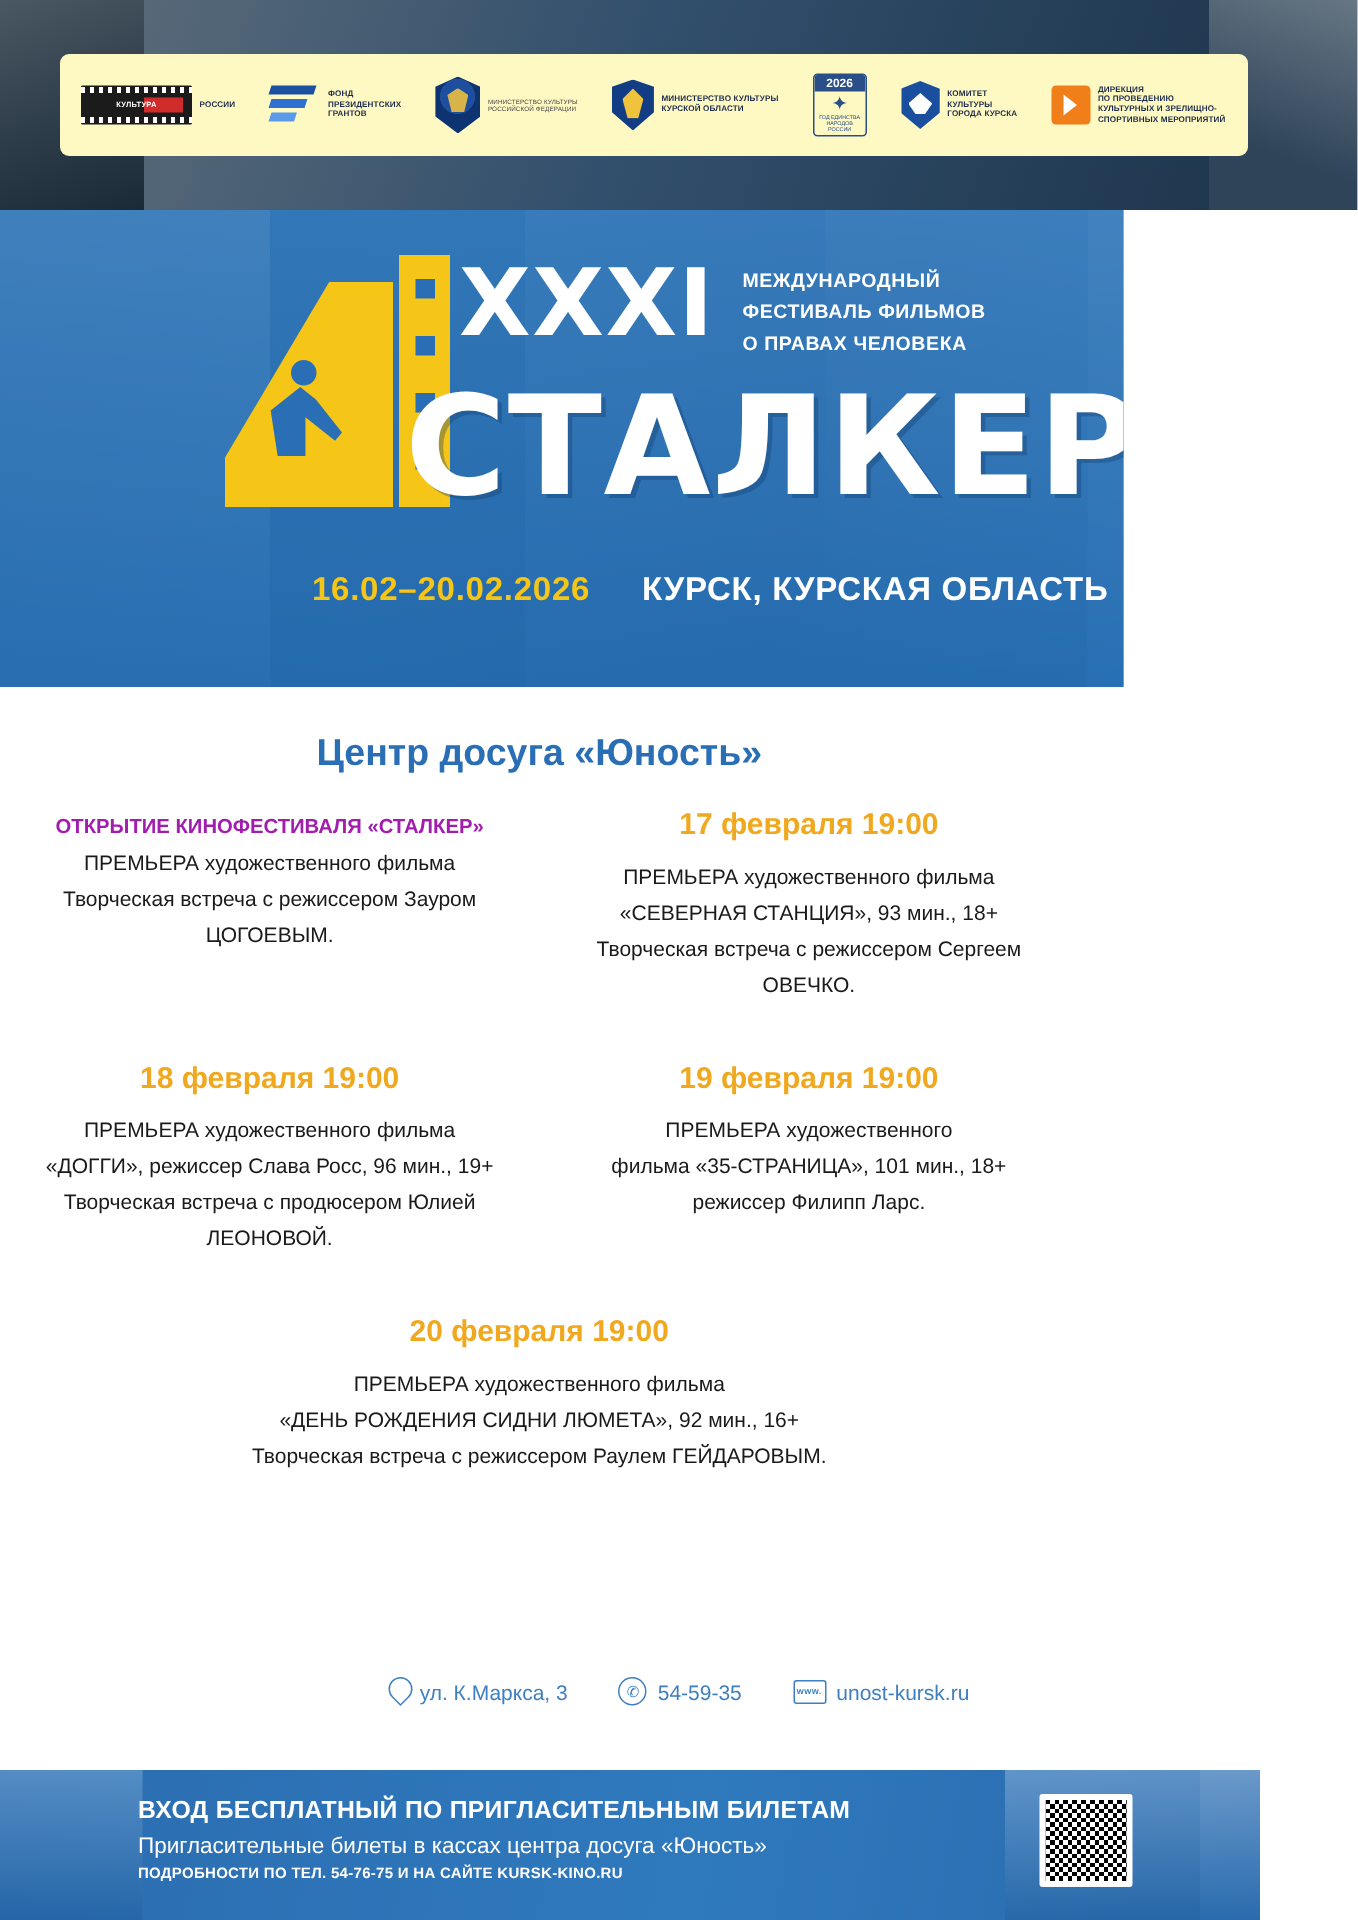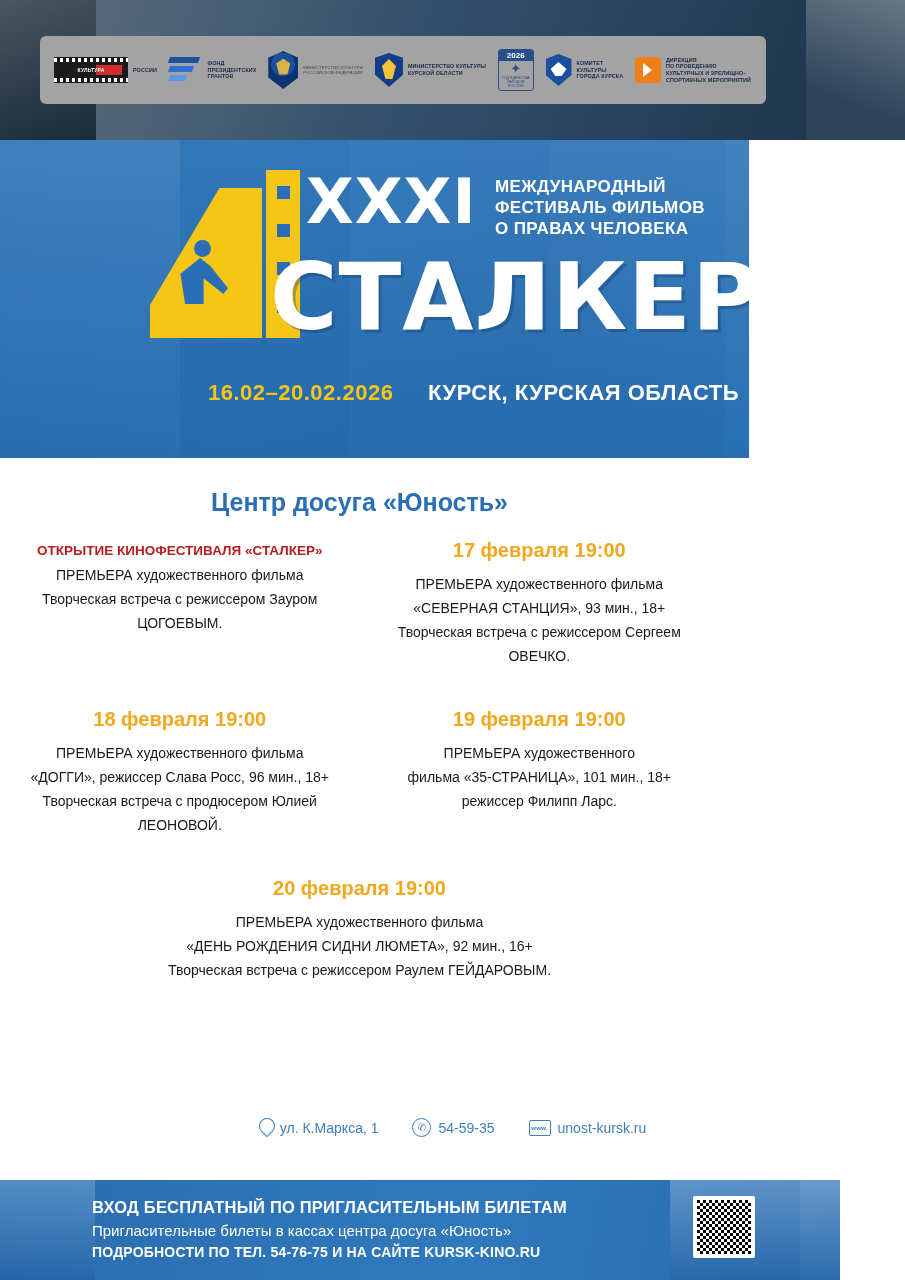--- a/index.html
+++ b/index.html
@@ -32,22 +32,22 @@
     background: linear-gradient(110deg,#5f6f7c 0%, #36536f 45%, #21384e 100%);
     opacity: .9;
   }
   .top-band .photo-right {
     position: absolute; left: 806px; top: 0; width: 99px; height: 140px;
     background: linear-gradient(200deg,#6b7a86 0%, #31455a 70%);
     opacity: .95;
   }
   .logo-strip {
     position: absolute; left: 40px; top: 36px;
-    width: 726px; height: 68px;
-    background: #a3a3a3;
+    width: 792px; height: 68px;
+    background: #fef9c3;
     border-radius: 6px;
     display: flex; align-items: center; justify-content: space-between;
     padding: 0 14px;
   }
   .logo {
     display: flex; align-items: center; gap: 5px;
     height: 46px;
   }
   .logo .txt {
     font-size: 5.4px; line-height: 1.25; color: #1b2a4a;
@@ -180,21 +180,21 @@
   .hero-right {
     position: absolute; left: 306px; top: 30px; width: 580px;
   }
   .xxxi {
     font-family: "DejaVu Sans", sans-serif;
     font-size: 62px; font-weight: bold; color: #fff; letter-spacing: 1px;
     line-height: 64px; display: inline-block; vertical-align: top;
   }
   .hero-sub {
     display: inline-block; vertical-align: top; margin-left: 14px; margin-top: 6px;
-    color: #fff; font-weight: bold; font-size: 17px; line-height: 21px;
+    color: #fff; font-weight: bold; font-size: 13px; line-height: 21px;
     letter-spacing: .4px;
   }
   .stalker {
     position: absolute; left: 270px; top: 110px;
     font-family: "DejaVu Sans", sans-serif;
     font-size: 92px; font-weight: bold; color: #fff;
     letter-spacing: 1px; line-height: 96px;
     text-shadow: 3px 3px 0 rgba(20,60,110,.35);
   }
   .hero-dates {
@@ -220,21 +220,21 @@
     display: grid; grid-template-columns: 1fr 1fr;
     row-gap: 40px;
   }
   .event { text-align: center; padding: 0 26px; }
   .event .date {
     color: #f0a81e; font-size: 20px; font-weight: bold; margin-bottom: 10px;
   }
   .event .line {
     color: #1a1a1a; font-size: 14px; line-height: 24px;
   }
-  .event .line.accent { color: #b91c1c; font-weight: bold; font-size: 13.5px; }
+  .event .line.accent { color: #a21caf; font-weight: bold; font-size: 13.5px; }
   .event.full { grid-column: 1 / span 2; }
 
   
   .contacts {
     position: absolute; left: 0; top: 1118px; width: 905px;
     display: flex; align-items: center; justify-content: center; gap: 34px;
     color: #3d7fc0; font-size: 14px;
   }
   .contact { display: flex; align-items: center; gap: 7px; }
   .ico-circle {
@@ -262,21 +262,21 @@
   }
   .footer .fph { position:absolute; top:0; height:100px; opacity:.45; }
   .footer .fph1 { left:0; width:95px; background: linear-gradient(180deg,#87b2dc,#1d5c9c); }
   .footer .fph2 { left:670px; width:130px; background: linear-gradient(180deg,#9dc0e3,#215f9e); }
   .footer .fph3 { left:800px; width:105px; background: linear-gradient(180deg,#b9d2ec,#2a6cae); }
   .footer .ftxt {
     position: absolute; left: 92px; top: 18px; color: #fff;
   }
   .footer .l1 { font-size: 16.5px; font-weight: bold; letter-spacing: .2px; }
   .footer .l2 { font-size: 15px; margin-top: 5px; }
-  .footer .l3 { font-size: 14px; font-weight: bold; margin-top: 5px; letter-spacing: .2px; }
+  .footer .l3 { font-size: 10px; font-weight: bold; margin-top: 5px; letter-spacing: .2px; }
   .qr {
     position: absolute; right: 85px; top: 16px; width: 62px; height: 62px;
     background: #fff; padding: 4px; border-radius: 2px;
   }
   .qr .inner {
     width: 100%; height: 100%;
     background-image:
       repeating-linear-gradient(to right, #000 0 3px, #fff 3px 6px),
       repeating-linear-gradient(to bottom, #000 0 3px, #fff 3px 6px);
     background-blend-mode: difference;
@@ -409,21 +409,21 @@
       <div class="event">
         <div class="date">17 февраля 19:00</div>
         <div class="line">ПРЕМЬЕРА художественного фильма</div>
         <div class="line">«СЕВЕРНАЯ СТАНЦИЯ», 93 мин., 18+</div>
         <div class="line">Творческая встреча с режиссером Сергеем ОВЕЧКО.</div>
       </div>
 
       <div class="event">
         <div class="date">18 февраля 19:00</div>
         <div class="line">ПРЕМЬЕРА художественного фильма</div>
-        <div class="line">«ДОГГИ», режиссер Слава Росс, 96 мин., 18+</div>
+        <div class="line">«ДОГГИ», режиссер Слава Росс, 96 мин., 19+</div>
         <div class="line">Творческая встреча с продюсером Юлией ЛЕОНОВОЙ.</div>
       </div>
 
       <div class="event">
         <div class="date">19 февраля 19:00</div>
         <div class="line">ПРЕМЬЕРА художественного</div>
         <div class="line">фильма «35-СТРАНИЦА», 101 мин., 18+</div>
         <div class="line">режиссер Филипп Ларс.</div>
       </div>
 
@@ -433,21 +433,21 @@
         <div class="line">«ДЕНЬ РОЖДЕНИЯ СИДНИ ЛЮМЕТА», 92 мин., 16+</div>
         <div class="line">Творческая встреча с режиссером Раулем ГЕЙДАРОВЫМ.</div>
       </div>
 
     </div>
   </div>
 
   <div class="contacts">
     <div class="contact">
       <div class="ico-pin"></div>
-      <span>ул. К.Маркса, 1</span>
+      <span>ул. К.Маркса, 3</span>
     </div>
     <div class="contact">
       <div class="ico-circle">✆</div>
       <span>54-59-35</span>
     </div>
     <div class="contact">
       <div class="ico-www">www.</div>
       <span>unost-kursk.ru</span>
     </div>
   </div>

